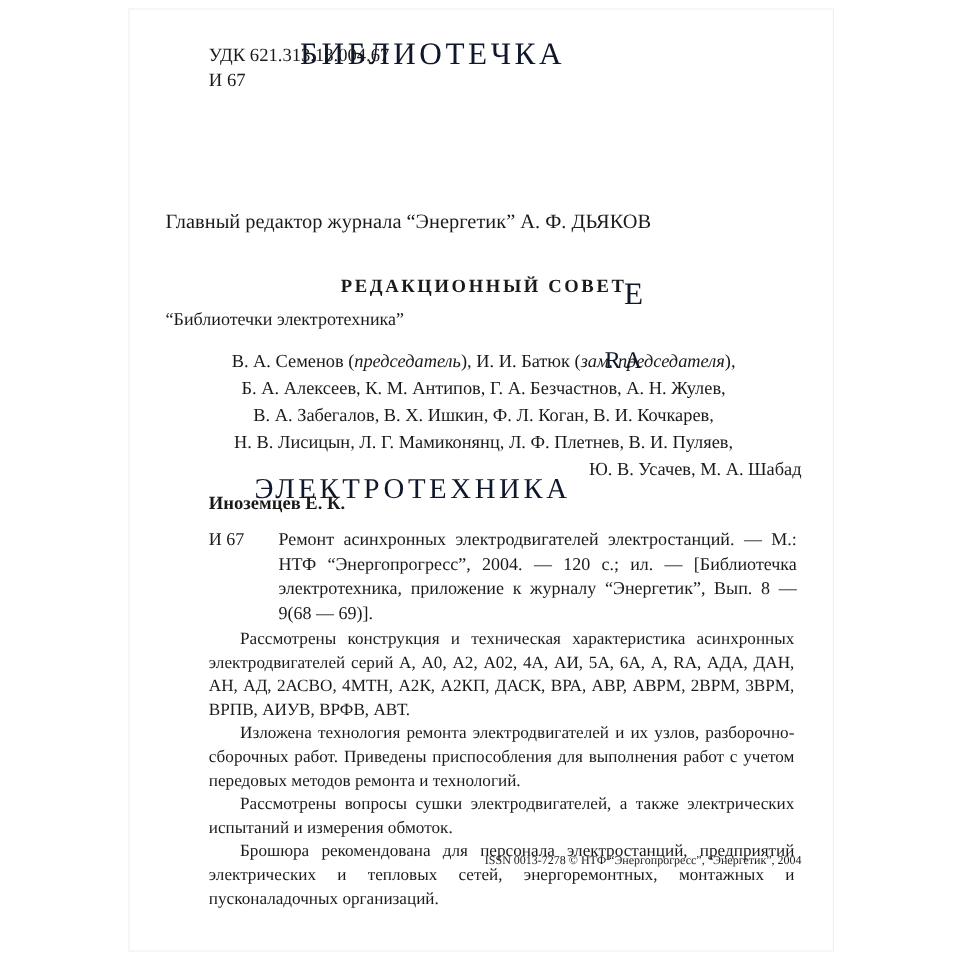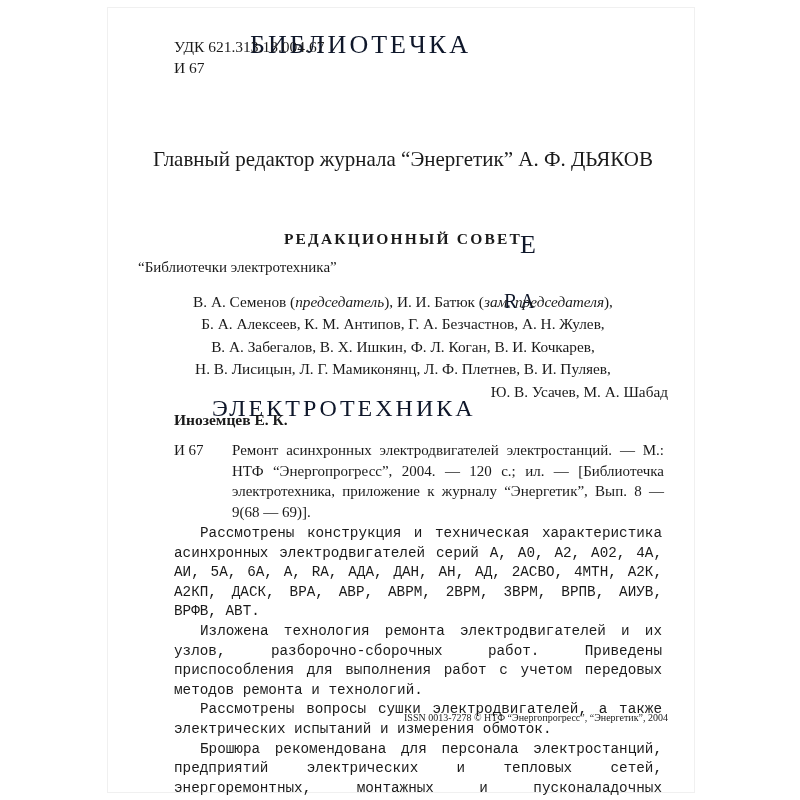--- a/index.html
+++ b/index.html
@@ -72,24 +72,23 @@
     left: 36px;
     top: 28px;
     font-size: 15.5px;
     line-height: 21px;
   }
   .codes div { white-space: nowrap; }
 
   .chief-editor {
     position: absolute;
     left: 0;
-    top: 139px;
-    width: 530px;
-    text-align: center;
-    font-size: 21px;
+    top: 167px;
+    width: 530px;
+    font-size: 17px;
   }
 
   .council-title {
     position: absolute;
     left: 0;
     top: 222px;
     width: 530px;
     text-align: center;
     font-size: 15.5px;
     font-weight: bold;
@@ -151,21 +150,20 @@
     top: 516px;
     width: 492px;
     font-size: 14.3px;
     line-height: 19.6px;
   }
   .annotation p {
     margin: 0 4px 0 0;
     text-indent: 26px;
     text-align: justify;
     text-align-last: left;
-    font-family: Liberation Mono, monospace;
   }
 
   .issn {
     position: absolute;
     left: 0;
     top: 704px;
     width: 530px;
     text-align: right;
     font-size: 10px;
     white-space: nowrap;

